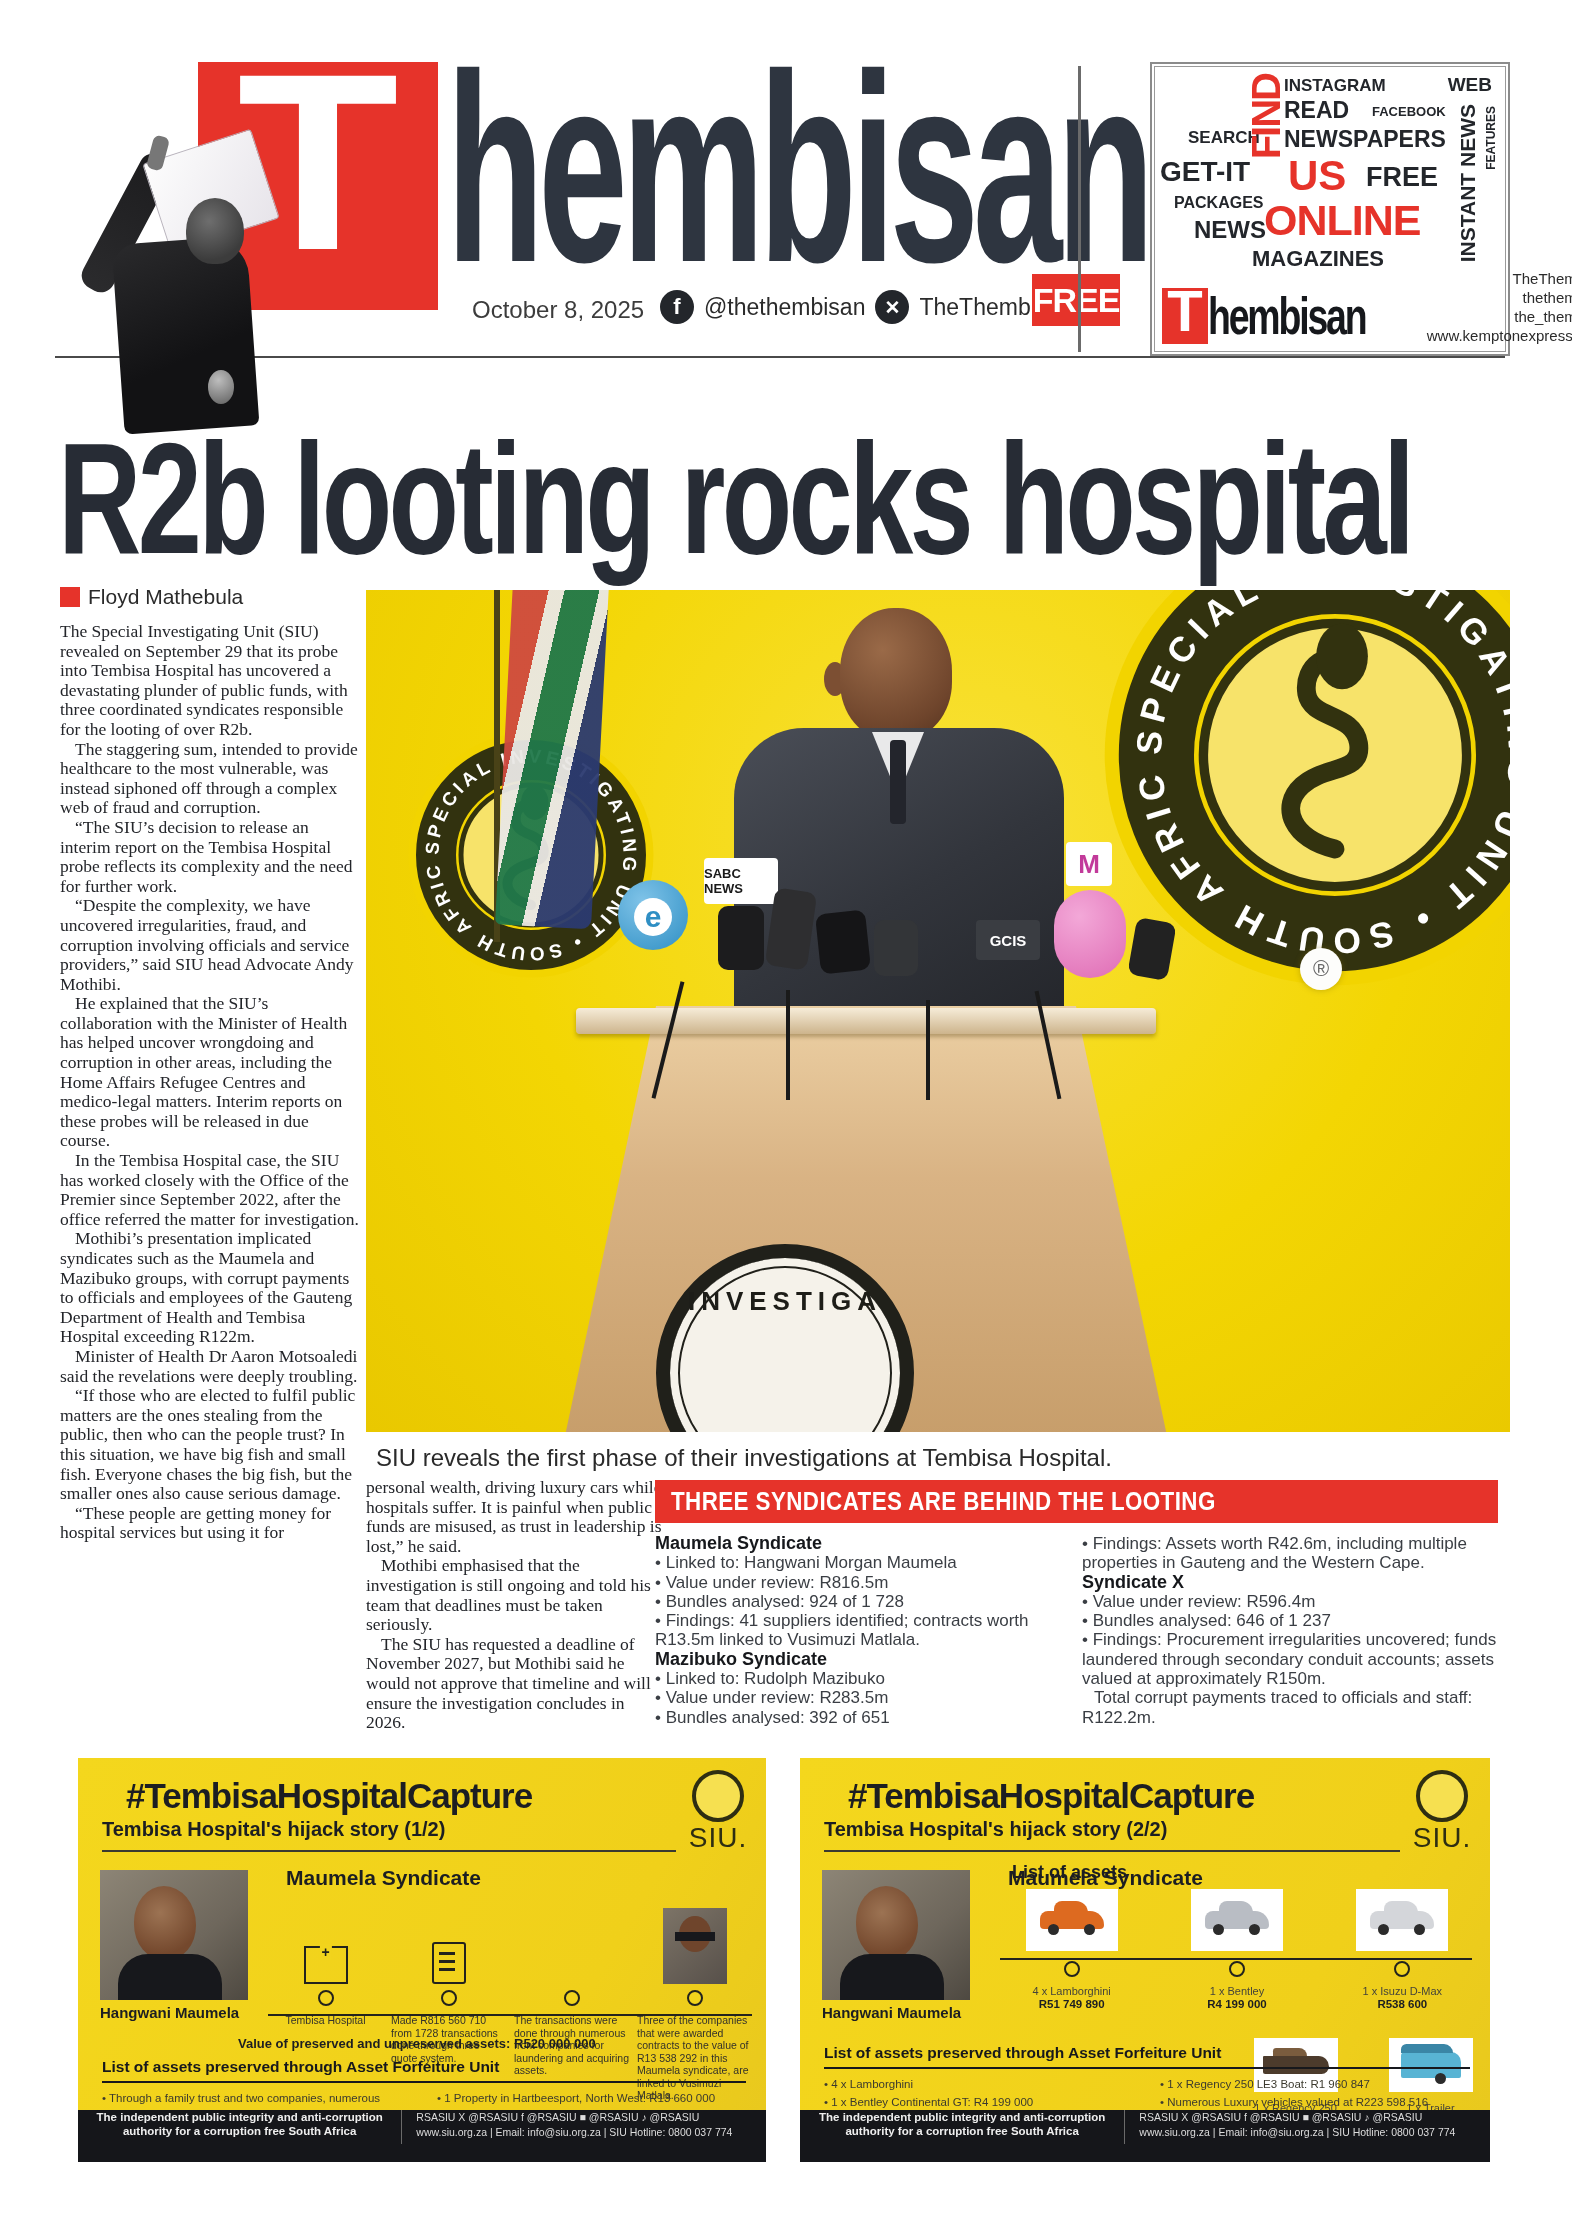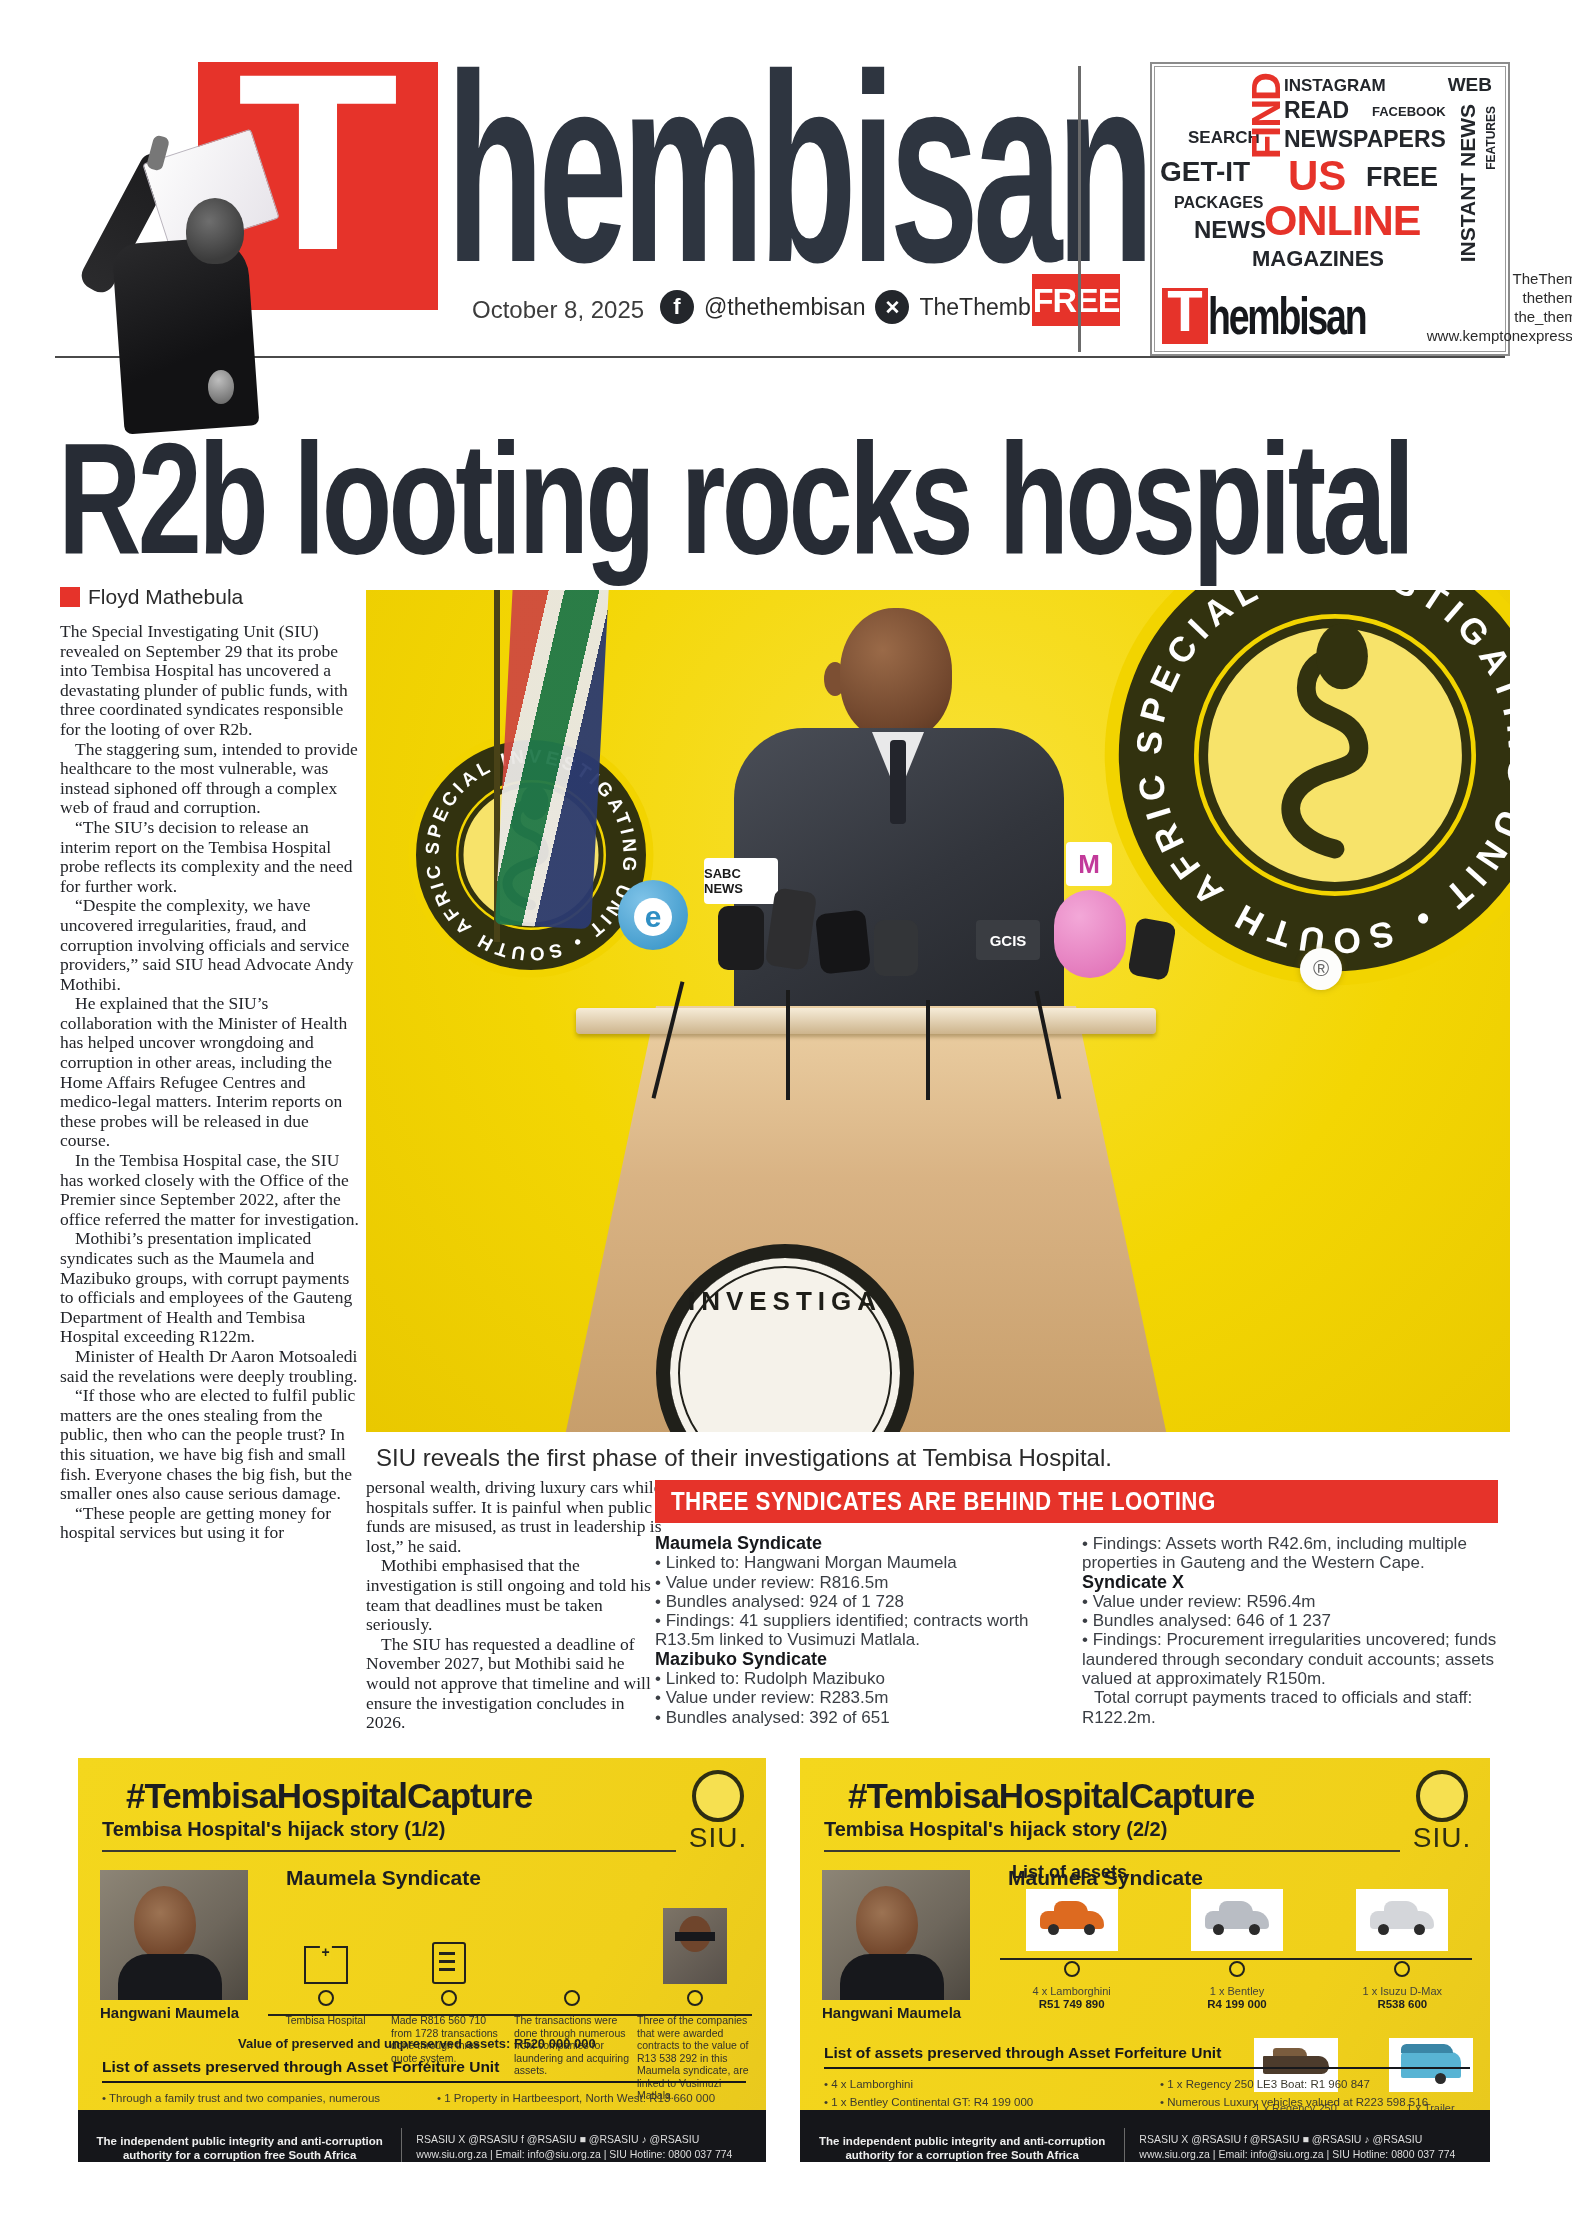--- a/index.html
+++ b/index.html
@@ -139,21 +139,21 @@
   .tl2-row2{position:absolute;left:252px;top:176px;display:flex;gap:40px;}
   
   .assets{position:absolute;left:24px;right:20px;}
   .p1 .assets{top:300px;}
   .p2 .assets{top:286px;}
   .assets .a-title{font-weight:bold;font-size:15.5px;color:#17181c;border-bottom:2px solid #17181c;padding-bottom:5px;margin-bottom:7px;}
   .a-cols{display:flex;gap:26px;}
   .a-col{flex:1;font-size:11.5px;line-height:16px;color:#3c3a2e;}
   .a-col div{margin-bottom:2px;}
   
-  .pfoot{position:absolute;left:0;right:0;bottom:0;height:52px;background:#15161a;color:#eee;display:flex;align-items:flex-end;}
+  .pfoot{position:absolute;left:0;right:0;bottom:0;height:52px;background:#15161a;color:#eee;display:flex;align-items:flex-start;}
   .pf-left{width:47%;text-align:center;font-weight:bold;font-size:11.5px;line-height:14px;}
   .pf-div{width:1px;height:34px;background:#6a6a6a;}
   .pf-right{flex:1;padding-left:14px;font-size:10.5px;line-height:15px;color:#ddd;}
 </style>
 </head>
 <body>
 
 <svg width="0" height="0" style="position:absolute">
   <defs>
     <symbol id="siu-emblem" viewBox="0 0 200 200">

